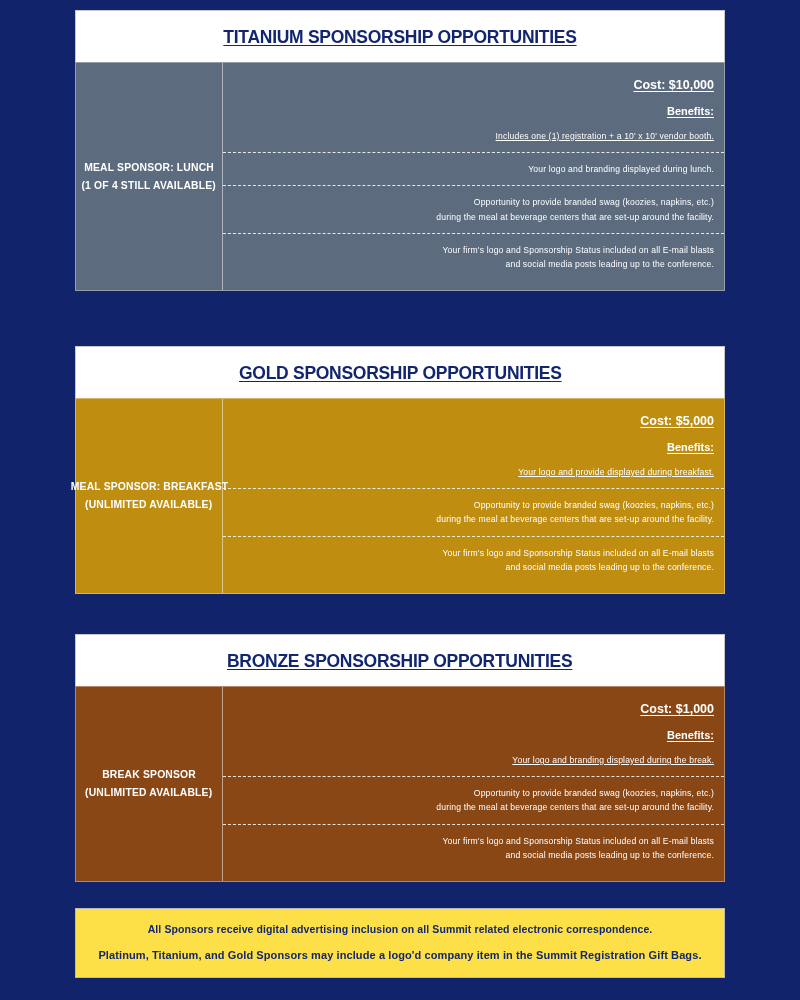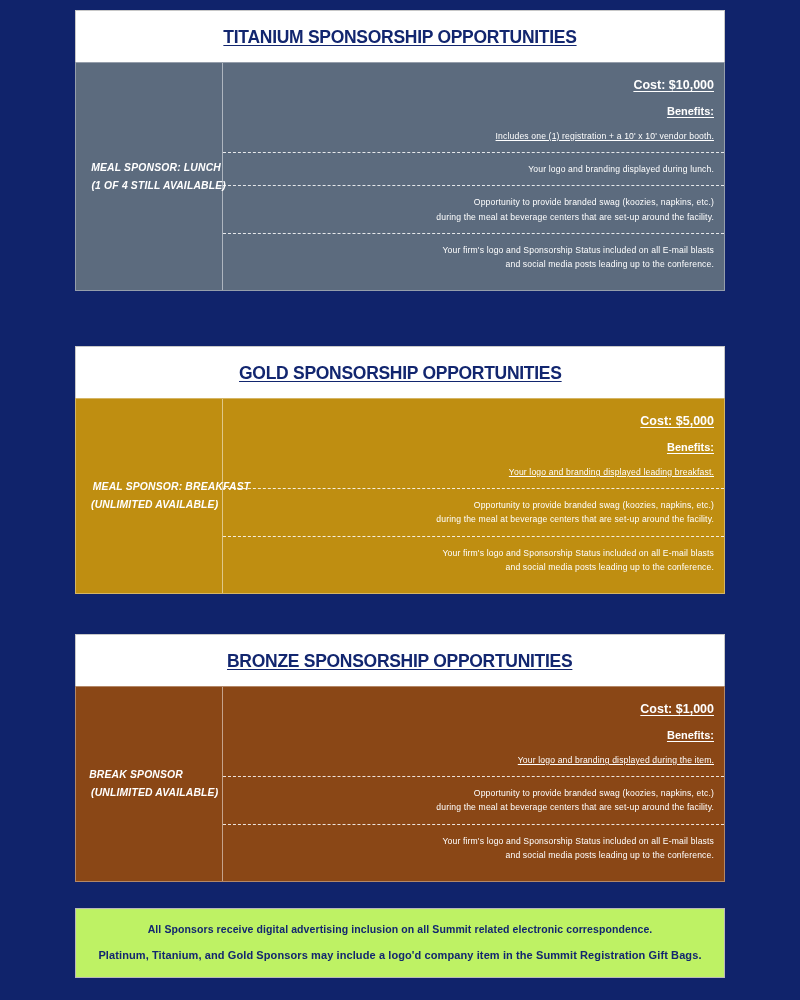--- a/index.html
+++ b/index.html
@@ -51,26 +51,25 @@
     display: flex;
     width: 650px;
     border: 1px solid rgba(255,255,255,0.35);
   }
 
   .tier-left {
     width: 147px;
     flex: 0 0 147px;
     display: flex;
     flex-direction: column;
-    align-items: flex-start;
+    align-items: center;
     justify-content: center;
     text-align: center;
     border-right: 1px solid rgba(255,255,255,0.5);
     padding: 6px 8px;
-    font-style: italic;
   }
 
   .tier-left-line {
     font-family: "Liberation Sans Narrow", "Liberation Sans", sans-serif;
     font-weight: bold;
     font-size: 11.5px;
     color: #ffffff;
     letter-spacing: 0.2px;
     line-height: 1.55;
     transform: scaleX(0.9);
@@ -113,21 +112,21 @@
   
   .titanium .tier-body { background: #5c6b7e; }
   .gold     .tier-body { background: #bf8e11; }
   .bronze   .tier-body { background: #8a4716; }
 
   
   .footer {
     position: absolute;
     left: 75px;
     width: 650px;
-    background: #bef264;
+    background: #fde047;
     border: 1px solid #b9b9b9;
     text-align: center;
     padding: 14px 18px 16px 18px;
   }
 
   .footer-line-1 {
     font-size: 10.5px;
     font-weight: bold;
     color: #12266f;
     margin-bottom: 14px;
@@ -186,21 +185,21 @@
     <div class="tier-body">
       <div class="tier-left">
         <div class="tier-left-line">MEAL SPONSOR: BREAKFAST</div>
         <div class="tier-left-line">(UNLIMITED AVAILABLE)</div>
       </div>
       <div class="tier-right">
         <div class="cost-line">Cost: $5,000</div>
         <div style="height:0;"></div>
         <div class="benefits-line">Benefits:</div>
         <div class="benefit-rows">
-          <div class="benefit first">Your logo and branding displayed leading breakfast.</div>
+          <div class="benefit first">Your logo and provide displayed during breakfast.</div>
           <div class="benefit">Opportunity to provide branded swag (koozies, napkins, etc.)
 during the meal at beverage centers that are set-up around the facility.</div>
           <div class="benefit">Your firm's logo and Sponsorship Status included on all E-mail blasts
 and social media posts leading up to the conference.</div>
         </div>
       </div>
     </div>
   </div>
 
   <div class="tier bronze" style="top:634px;">
@@ -210,21 +209,21 @@
     <div class="tier-body">
       <div class="tier-left">
         <div class="tier-left-line">BREAK SPONSOR</div>
         <div class="tier-left-line">(UNLIMITED AVAILABLE)</div>
       </div>
       <div class="tier-right">
         <div class="cost-line">Cost: $1,000</div>
         <div style="height:0;"></div>
         <div class="benefits-line">Benefits:</div>
         <div class="benefit-rows">
-          <div class="benefit first">Your logo and branding displayed during the item.</div>
+          <div class="benefit first">Your logo and branding displayed during the break.</div>
           <div class="benefit">Opportunity to provide branded swag (koozies, napkins, etc.)
 during the meal at beverage centers that are set-up around the facility.</div>
           <div class="benefit">Your firm's logo and Sponsorship Status included on all E-mail blasts
 and social media posts leading up to the conference.</div>
         </div>
       </div>
     </div>
   </div>
 
   <div class="footer" style="top:908px;">

